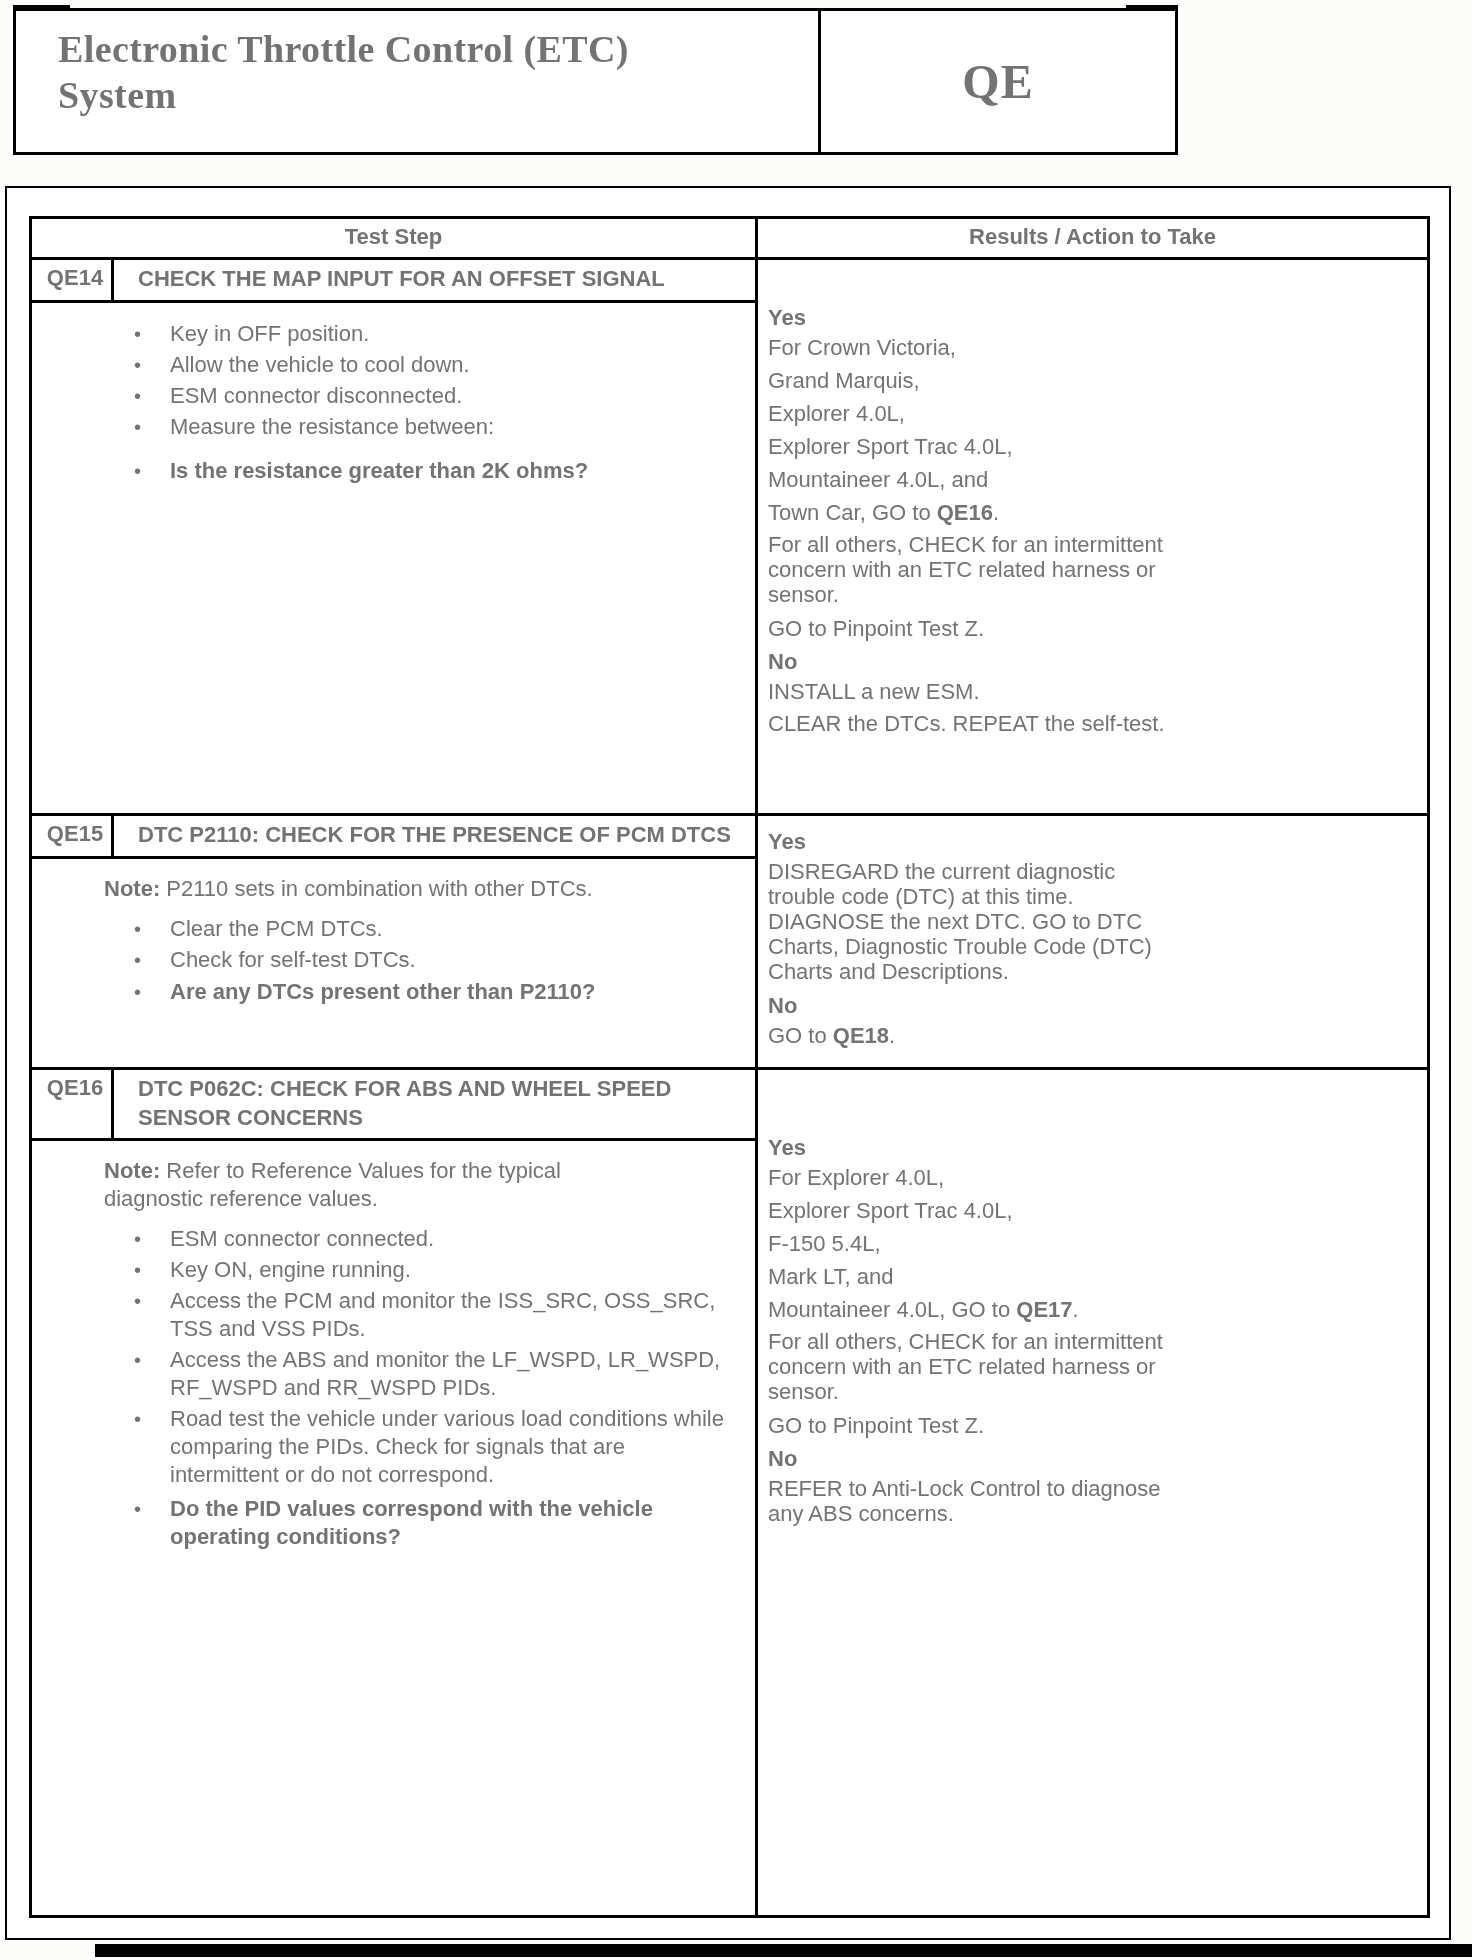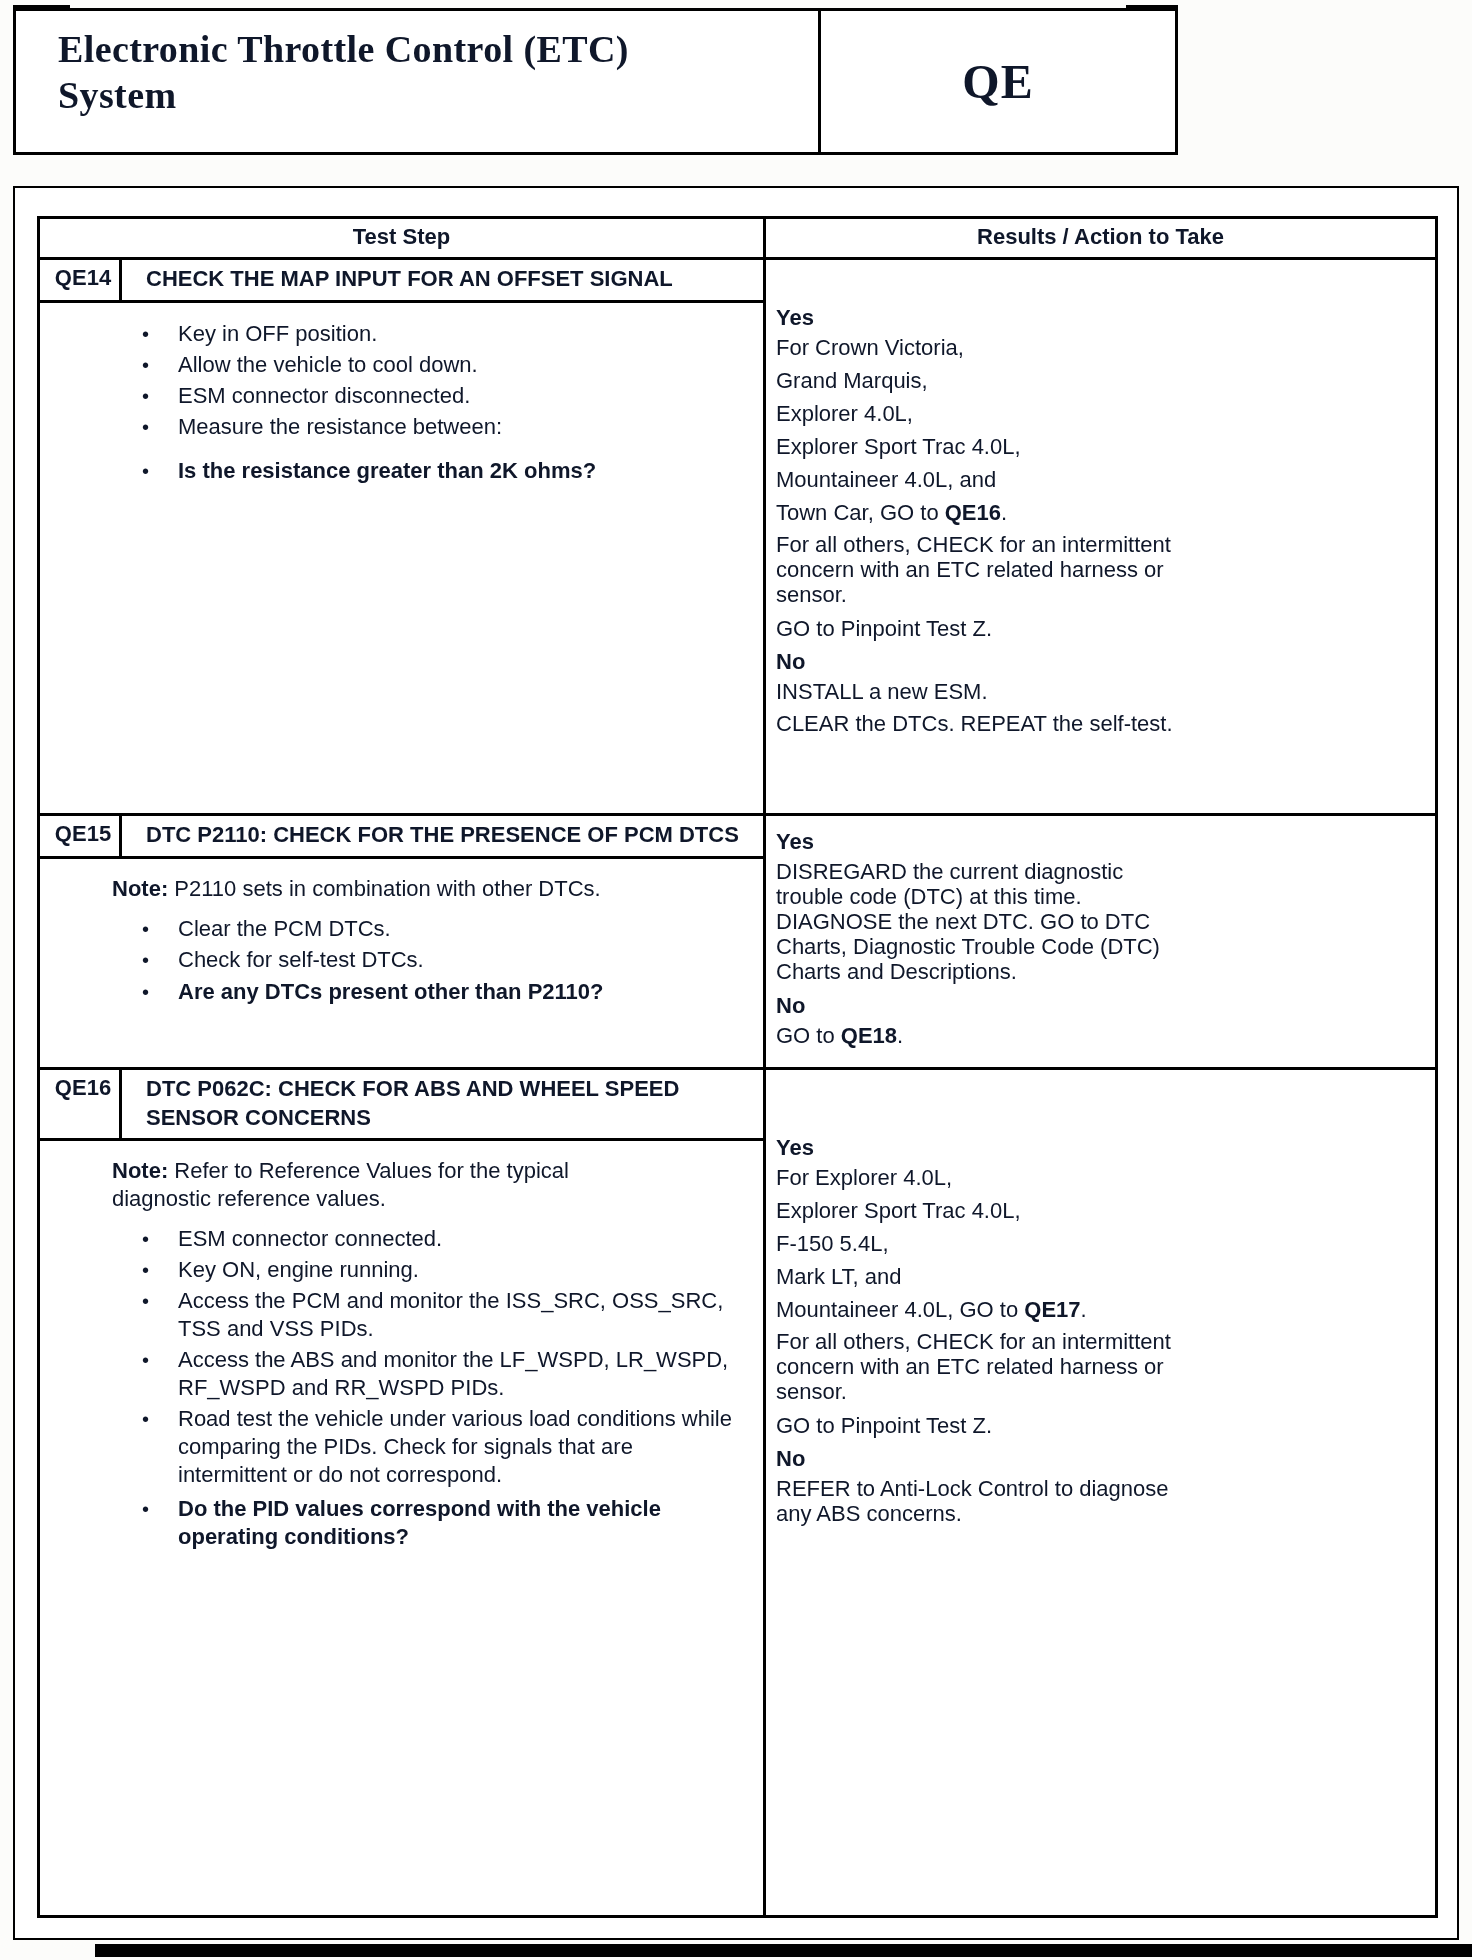--- a/index.html
+++ b/index.html
@@ -1,40 +1,40 @@
 <!DOCTYPE html>
 <html><head>
 <meta charset="utf-8">
 <style>
   * { margin:0; padding:0; box-sizing:border-box; }
   html,body { background:#e9e9e9; }
   .page {
     position:relative; width:1472px; height:1960px;
-    background:#fcfcfa; color:#0f172a;
+    background:#fcfcfa; color:#737373;
     font-family:"Liberation Sans", sans-serif;
     overflow:hidden;
   }
   .artifact { position:absolute; background:#000; }
 
   
   .header-box {
     position:absolute; left:13px; top:8px; width:1165px; height:147px;
     border:3px solid #000; display:flex; background:#fff;
   }
   .header-title-cell { width:805px; border-right:3px solid #000; padding:16px 10px 0 42px; }
   .header-title {
     font-family:"Liberation Serif", serif; font-weight:700;
     font-size:38px; line-height:1.2; letter-spacing:.4px;
   }
   .header-code-cell { flex:1; display:flex; align-items:center; justify-content:center; }
   .header-code { font-family:"Liberation Serif", serif; font-weight:700; font-size:48px; letter-spacing:1px; }
 
   
   .body-box {
-    position:absolute; left:13px; top:186px; width:1446px; height:1754px;
+    position:absolute; left:5px; top:186px; width:1446px; height:1754px;
     border:2px solid #000; background:#fff; padding:28px 0 0 22px;
   }
 
   
   .ptable { width:1401px; border:3px solid #000; background:#fff; }
   .thead { display:flex; border-bottom:3px solid #000; }
   .th { font-weight:700; font-size:22px; text-align:center; padding:5px 0 7px; }
   .th-left { width:726px; border-right:3px solid #000; }
   .th-right { flex:1; }
 

